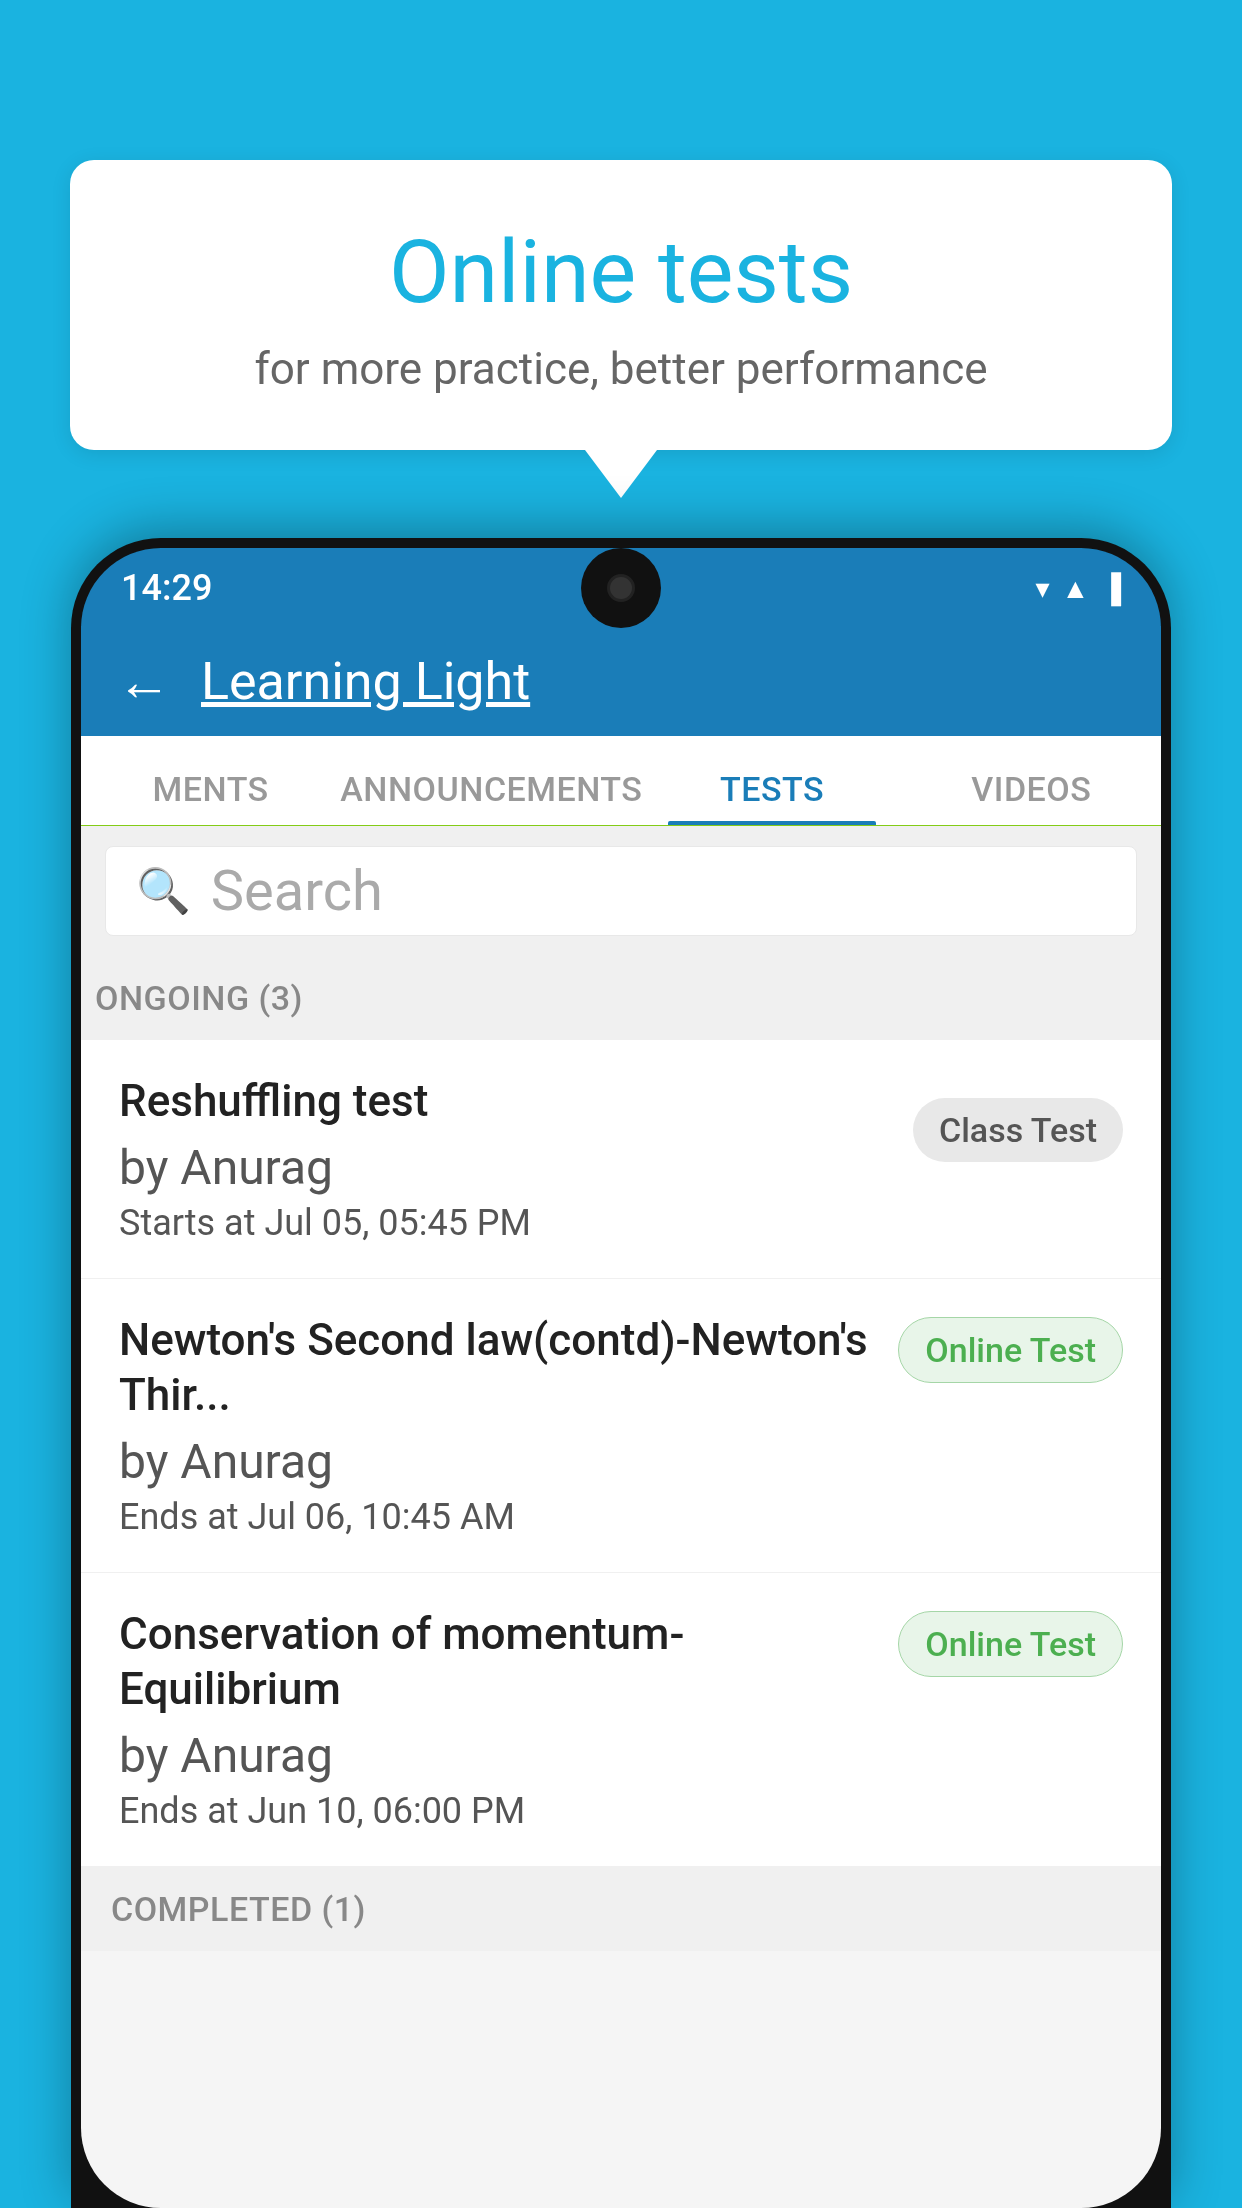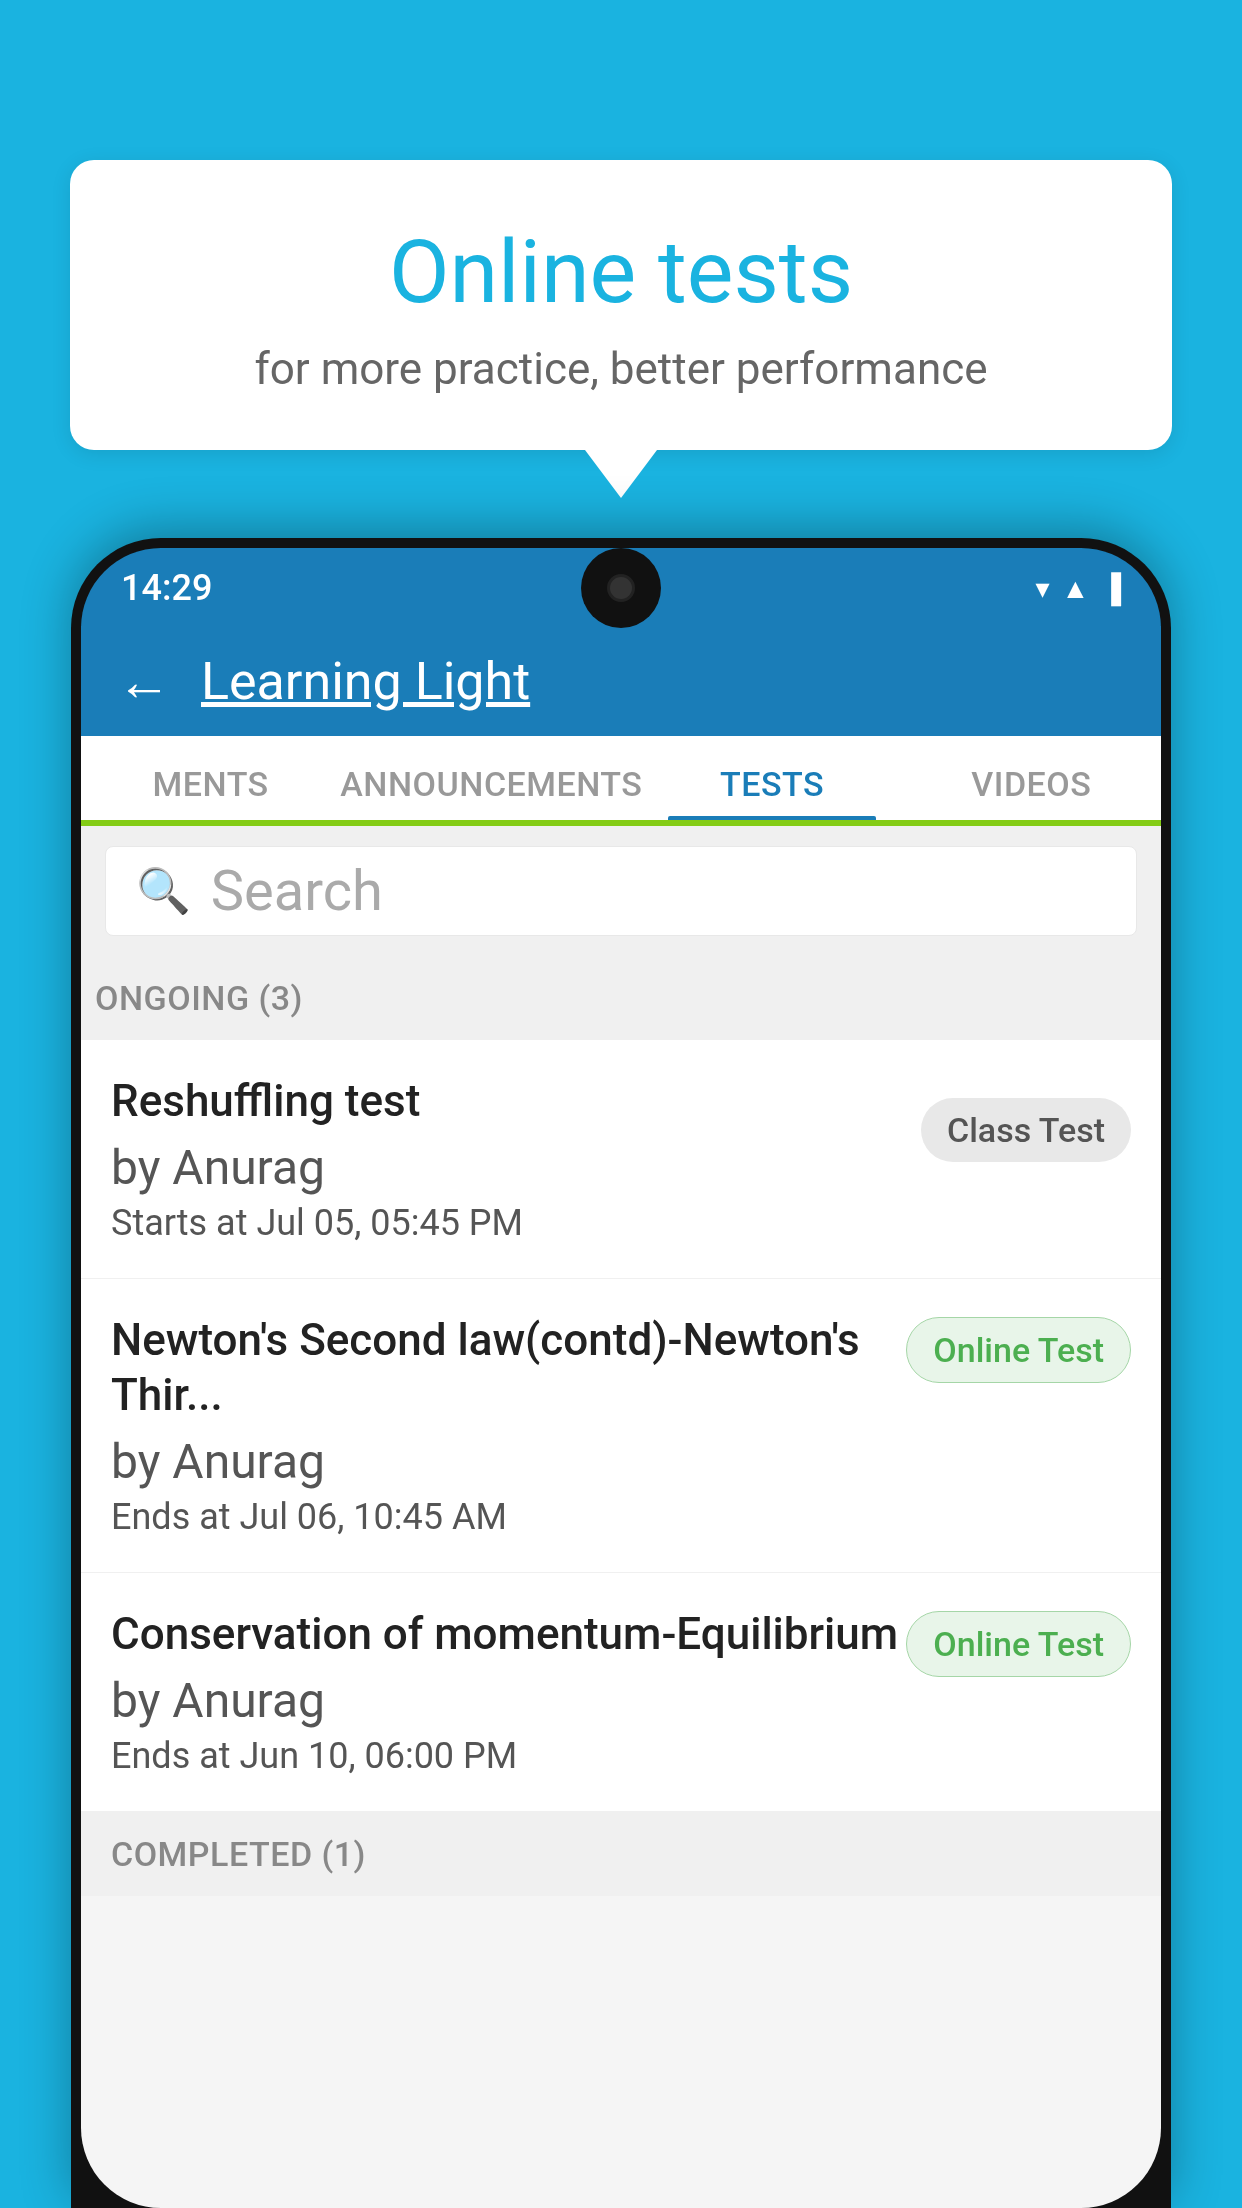--- a/index.html
+++ b/index.html
@@ -151,21 +151,21 @@
       color: white;
       font-size: 52px;
       font-weight: 400;
       text-decoration: underline;
     }
 
     
     .tab-bar {
       background: white;
       display: flex;
-      border-bottom: 6px solid #84cc16;
+      border-bottom: 1px solid #84cc16;
       height: 90px;
       align-items: flex-end;
     }
 
     .tab-item {
       flex: 1;
       text-align: center;
       padding-bottom: 16px;
       font-size: 34px;
       color: #999;
@@ -226,21 +226,21 @@
       letter-spacing: 0.5px;
       background: #f0f0f0;
     }
 
     
     .test-list {
       background: white;
     }
 
     .test-item {
-      padding: 34px 30px;
+      padding: 34px 38px;
       border-bottom: 1px solid #f0f0f0;
       display: flex;
       align-items: flex-start;
       justify-content: space-between;
       gap: 4px;
     }
 
     .test-info {
       flex: 1;
     }

